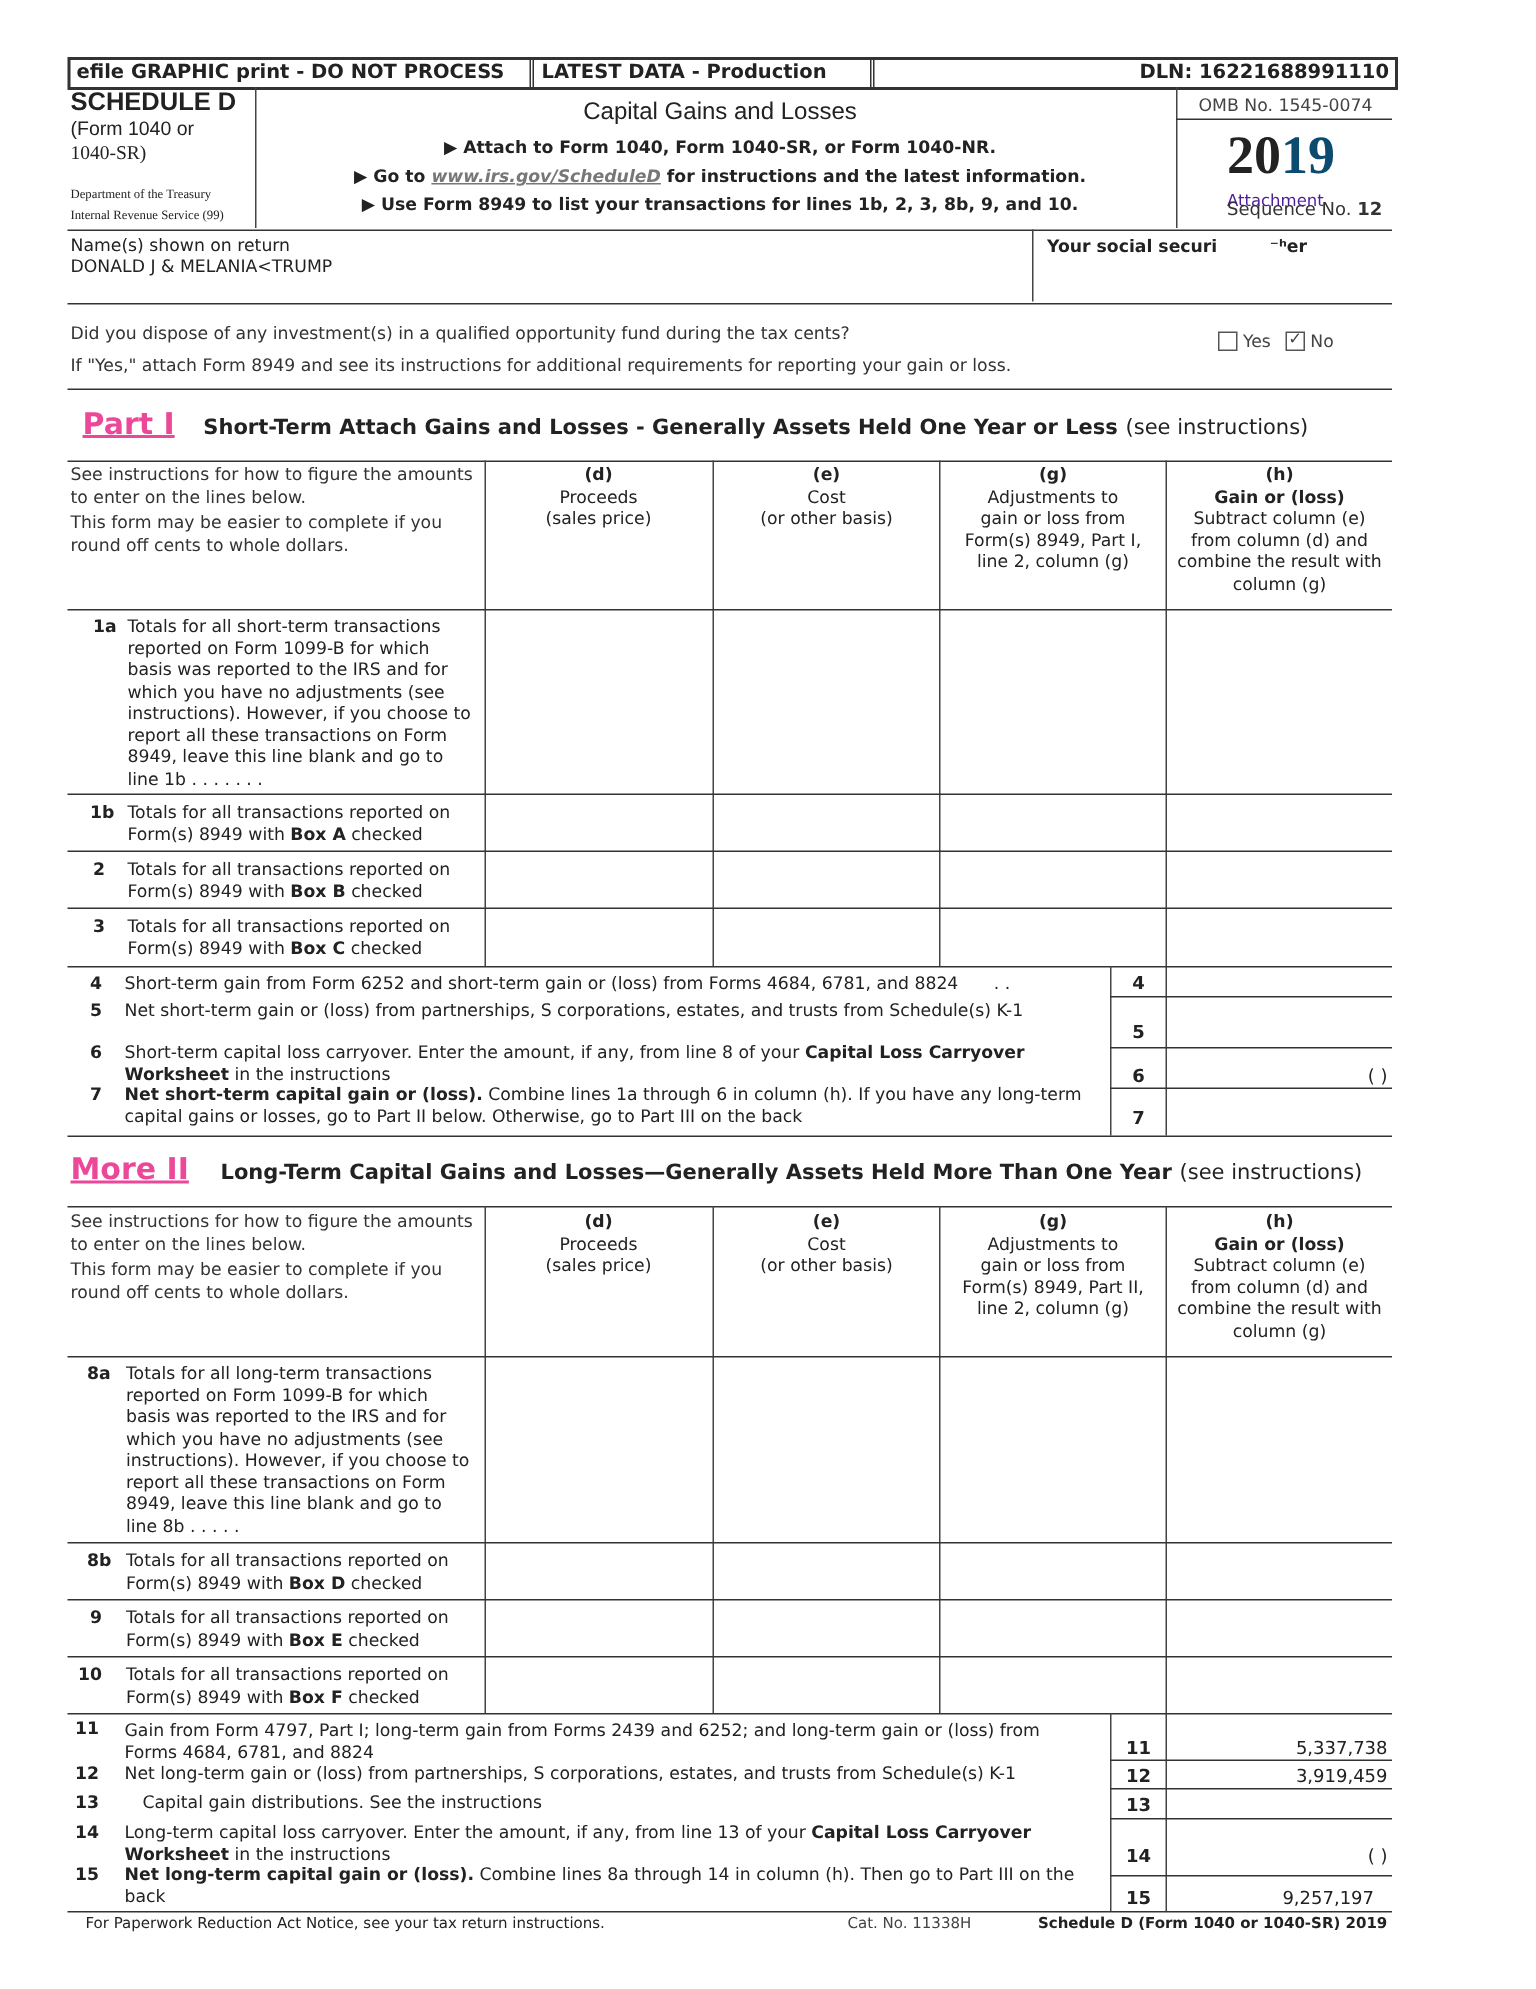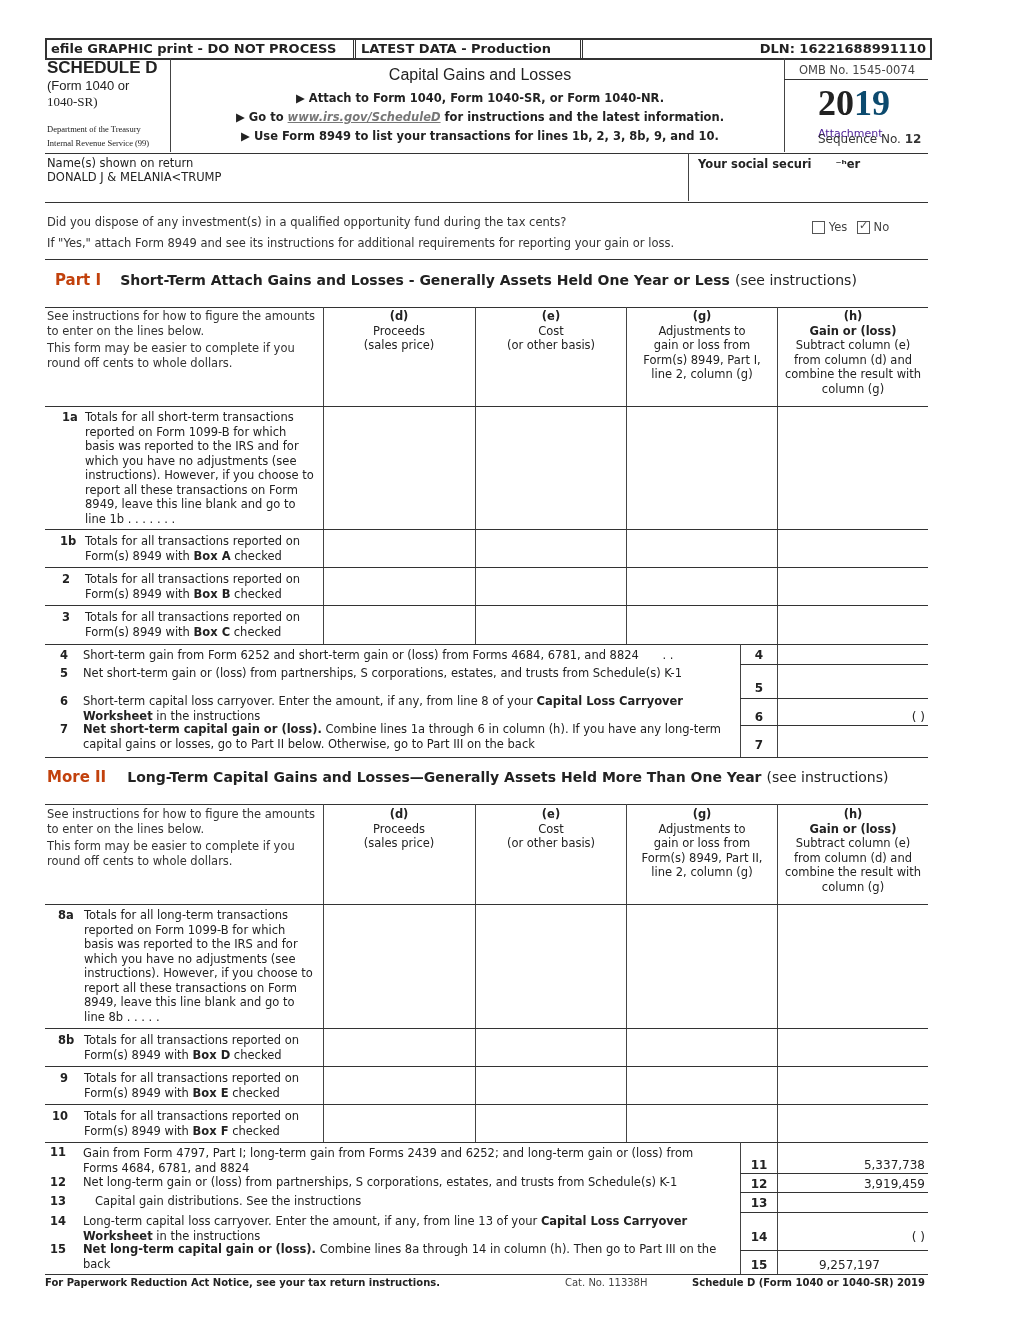--- a/index.html
+++ b/index.html
@@ -7,21 +7,21 @@
          font-family:"DejaVu Sans", sans-serif; color:#222; }
   .abs { position:absolute; }
   .hline { position:absolute; height:0; border-top:1.5px solid #333; }
   .vline { position:absolute; width:0; border-left:1px solid #444; }
   .sm { font-size:11.5px; line-height:14.5px; }
   b, .b { font-weight:bold; }
   .center { text-align:center; }
   .banner { position:absolute; top:38px; left:45px; width:883px; height:18px;
             border:2px solid #333; font-size:13px; font-weight:bold; }
   .banner span { position:absolute; top:1px; }
-  .partlabel { color:#c2410c; font-weight:bold; font-size:15px; }
+  .partlabel { color:#ec4899; font-weight:bold; font-size:20px;text-decoration:underline; }
   .parttitle { font-size:14px; font-weight:bold; }
   .colhead { position:absolute; font-size:11.5px; line-height:14.5px; text-align:center; }
   .linenum { position:absolute; font-weight:bold; font-size:11.5px; }
   .boxnum { position:absolute; font-weight:bold; font-size:12px; text-align:center; width:36px; }
   .val { position:absolute; font-size:12px; text-align:right; width:140px; }
   .cb { display:inline-block; width:11px; height:11px; border:1px solid #555; vertical-align:middle; position:relative; }
 </style>
 </head>
 <body>
 
@@ -56,21 +56,21 @@
 <div class="hline" style="left:784px;top:79px;width:144px;border-top-width:1px"></div>
 <div class="abs" style="left:818px;top:82px;font-size:36px;font-weight:bold;font-family:'Liberation Serif',serif"><span style="color:#222">20</span><span style="color:#0c4a6e">19</span></div>
 <div class="abs" style="left:818px;top:127px;font-size:11px;color:#4c1d95">Attachment</div>
 <div class="abs" style="left:818px;top:132px;font-size:12px;color:#333"><span>Sequence No.</span> <b>12</b></div>
 
 <div class="hline" style="left:45px;top:153px;width:883px"></div>
 
 <div class="abs" style="left:47px;top:156px;font-size:11.5px">Name(s) shown on return</div>
 <div class="abs" style="left:47px;top:170px;font-size:11.5px">DONALD J &amp; MELANIA&lt;TRUMP</div>
 <div class="vline" style="left:688px;top:153px;height:48px"></div>
-<div class="abs" style="left:698px;top:157px;font-size:11.5px;font-weight:bold"><span>Your social securi</span><span style="margin-left:24px">⁻ʰer</span></div>
+<div class="abs" style="left:698px;top:157px;font-size:11.5px;font-weight:bold"><span>Your social securi</span><span style="margin-left:35px">⁻ʰer</span></div>
 <div class="hline" style="left:45px;top:202px;width:883px;border-top-width:1px"></div>
 
 <div class="abs" style="left:47px;top:215px;font-size:11.5px;color:#333">Did you dispose of any investment(s) in a qualified opportunity fund during the tax cents?</div>
 <div class="abs" style="left:47px;top:236px;font-size:11.5px;color:#333">If "Yes," attach Form 8949 and see its instructions for additional requirements for reporting your gain or loss.</div>
 <div class="abs" style="left:812px;top:220px;font-size:11.5px;color:#444">
   <span class="cb"></span>
   <span>Yes</span>
   <span class="cb" style="margin-left:6px"><span style="position:absolute;left:1px;top:-3px;font-size:11px">✓</span></span>
   <span>No</span>
 </div>
@@ -196,18 +196,18 @@
 
 <div class="linenum" style="left:50px;top:1214px">14</div>
 <div class="abs sm" style="left:83px;top:1214px;width:650px"><span>Long-term capital loss carryover. Enter the amount, if any, from line 13 of your </span><b>Capital Loss Carryover Worksheet</b><span> in the instructions</span></div>
 <div class="boxnum" style="left:741px;top:1230px">14</div>
 <div class="val" style="left:785px;top:1230px">( )</div>
 <div class="hline" style="left:740px;top:1250px;width:188px;border-top-width:1px"></div>
 
 <div class="linenum" style="left:50px;top:1242px">15</div>
 <div class="abs sm" style="left:83px;top:1242px;width:650px"><b>Net long-term capital gain or (loss).</b><span> Combine lines 8a through 14 in column (h). Then go to Part III on the back</span></div>
 <div class="boxnum" style="left:741px;top:1258px">15</div>
-<div class="val" style="left:740px;top:1258px">9,257,197</div>
+<div class="val" style="left:776px;top:1258px">9,257,197</div>
 <div class="hline" style="left:45px;top:1274px;width:883px"></div>
 
-<div class="abs" style="left:45px;top:1277px;font-size:10px;font-weight:bold">For Paperwork Reduction Act Notice, see your tax return instructions.</div>
+<div class="abs" style="left:57px;top:1277px;font-size:10px;font-weight:normal">For Paperwork Reduction Act Notice, see your tax return instructions.</div>
 <div class="abs" style="left:565px;top:1277px;font-size:10px;color:#444">Cat. No. 11338H</div>
 <div class="abs" style="left:692px;top:1277px;font-size:10px;font-weight:bold">Schedule D (Form 1040 or 1040-SR) 2019</div>
 
 </body></html>

